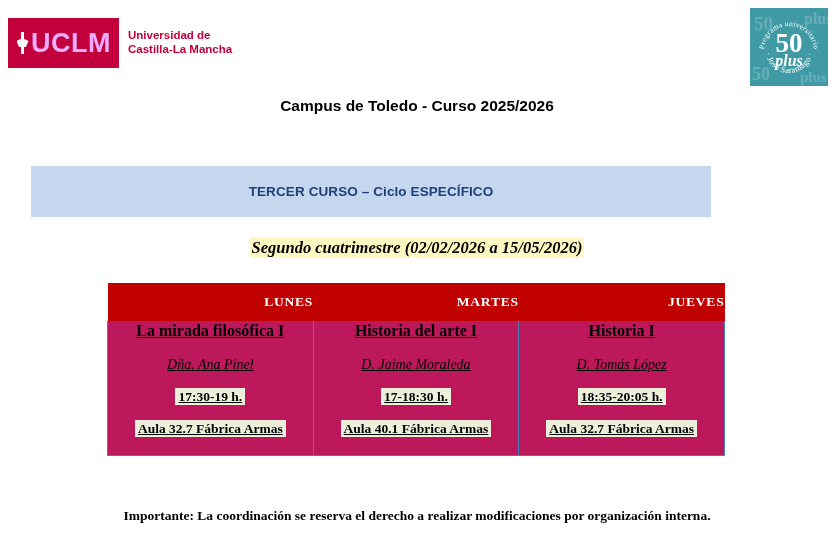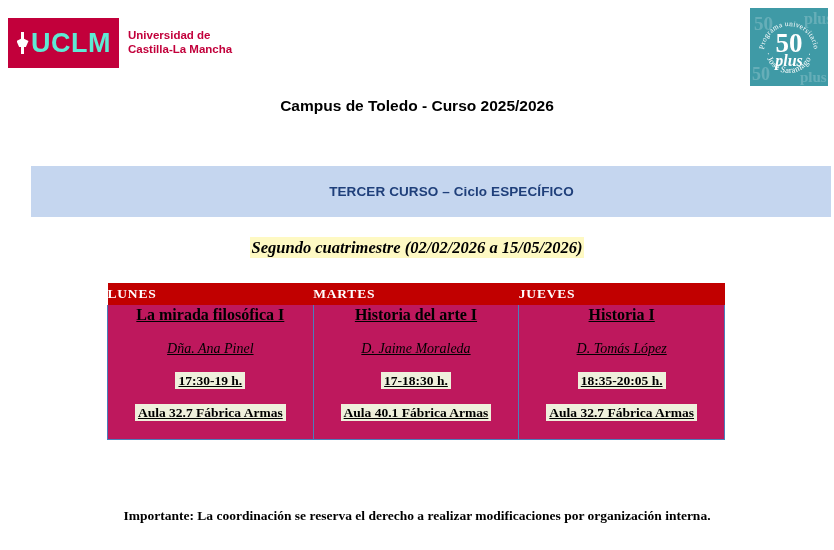--- a/index.html
+++ b/index.html
@@ -65,21 +65,21 @@
     left: 0.5px; top: 6px;
     width: 12px; height: 9px;
     background: #fff;
     clip-path: polygon(50% 0%, 100% 32%, 78% 100%, 22% 100%, 0% 32%);
   }
   .uclm-word {
     font-family: "Liberation Sans", "DejaVu Sans", sans-serif;
     font-weight: bold;
     font-size: 27px;
     letter-spacing: 0.5px;
-    color: #5eead4;
+    color: #f0abfc;
     line-height: 1;
   }
   .uclm-name {
     position: absolute;
     left: 120px;
     top: 10px;
     font-family: "Liberation Sans", "DejaVu Sans", sans-serif;
     font-weight: bold;
     font-size: 11.5px;
     line-height: 1.25;
@@ -121,27 +121,26 @@
     font-size: 15.5px;
     line-height: 20px;
     color: #000;
   }
 
   
   .course-banner {
     position: absolute;
     left: 31px;
     top: 166px;
-    width: 759px;
+    width: 680px;
     height: 51px;
     background: #c5d6ef;
     display: flex;
     align-items: center;
     justify-content: center;
-    padding-left: 41px;
   }
   .course-banner-text {
     font-family: "Liberation Sans", "DejaVu Sans", sans-serif;
     font-weight: bold;
     font-size: 13.5px;
     color: #1f3f7a;
     letter-spacing: 0.1px;
   }
 
   
@@ -169,23 +168,23 @@
     width: 618px;
     border-collapse: collapse;
     table-layout: fixed;
   }
   .schedule-table th {
     background: #c10000;
     color: #ffffff;
     font-weight: bold;
     font-size: 13.5px;
     letter-spacing: 0.8px;
-    height: 22px;
+    height: 38px;
     padding: 0;
-    text-align: left;
+    text-align: right;
     border: none;
   }
   .schedule-table td {
     background: #be185d;
     border-left: 1.5px solid #4a7ebb;
     border-right: 1.5px solid #4a7ebb;
     border-bottom: 1.5px solid #4a7ebb;
     vertical-align: top;
     padding: 0 6px 18px 6px;
     text-align: center;

